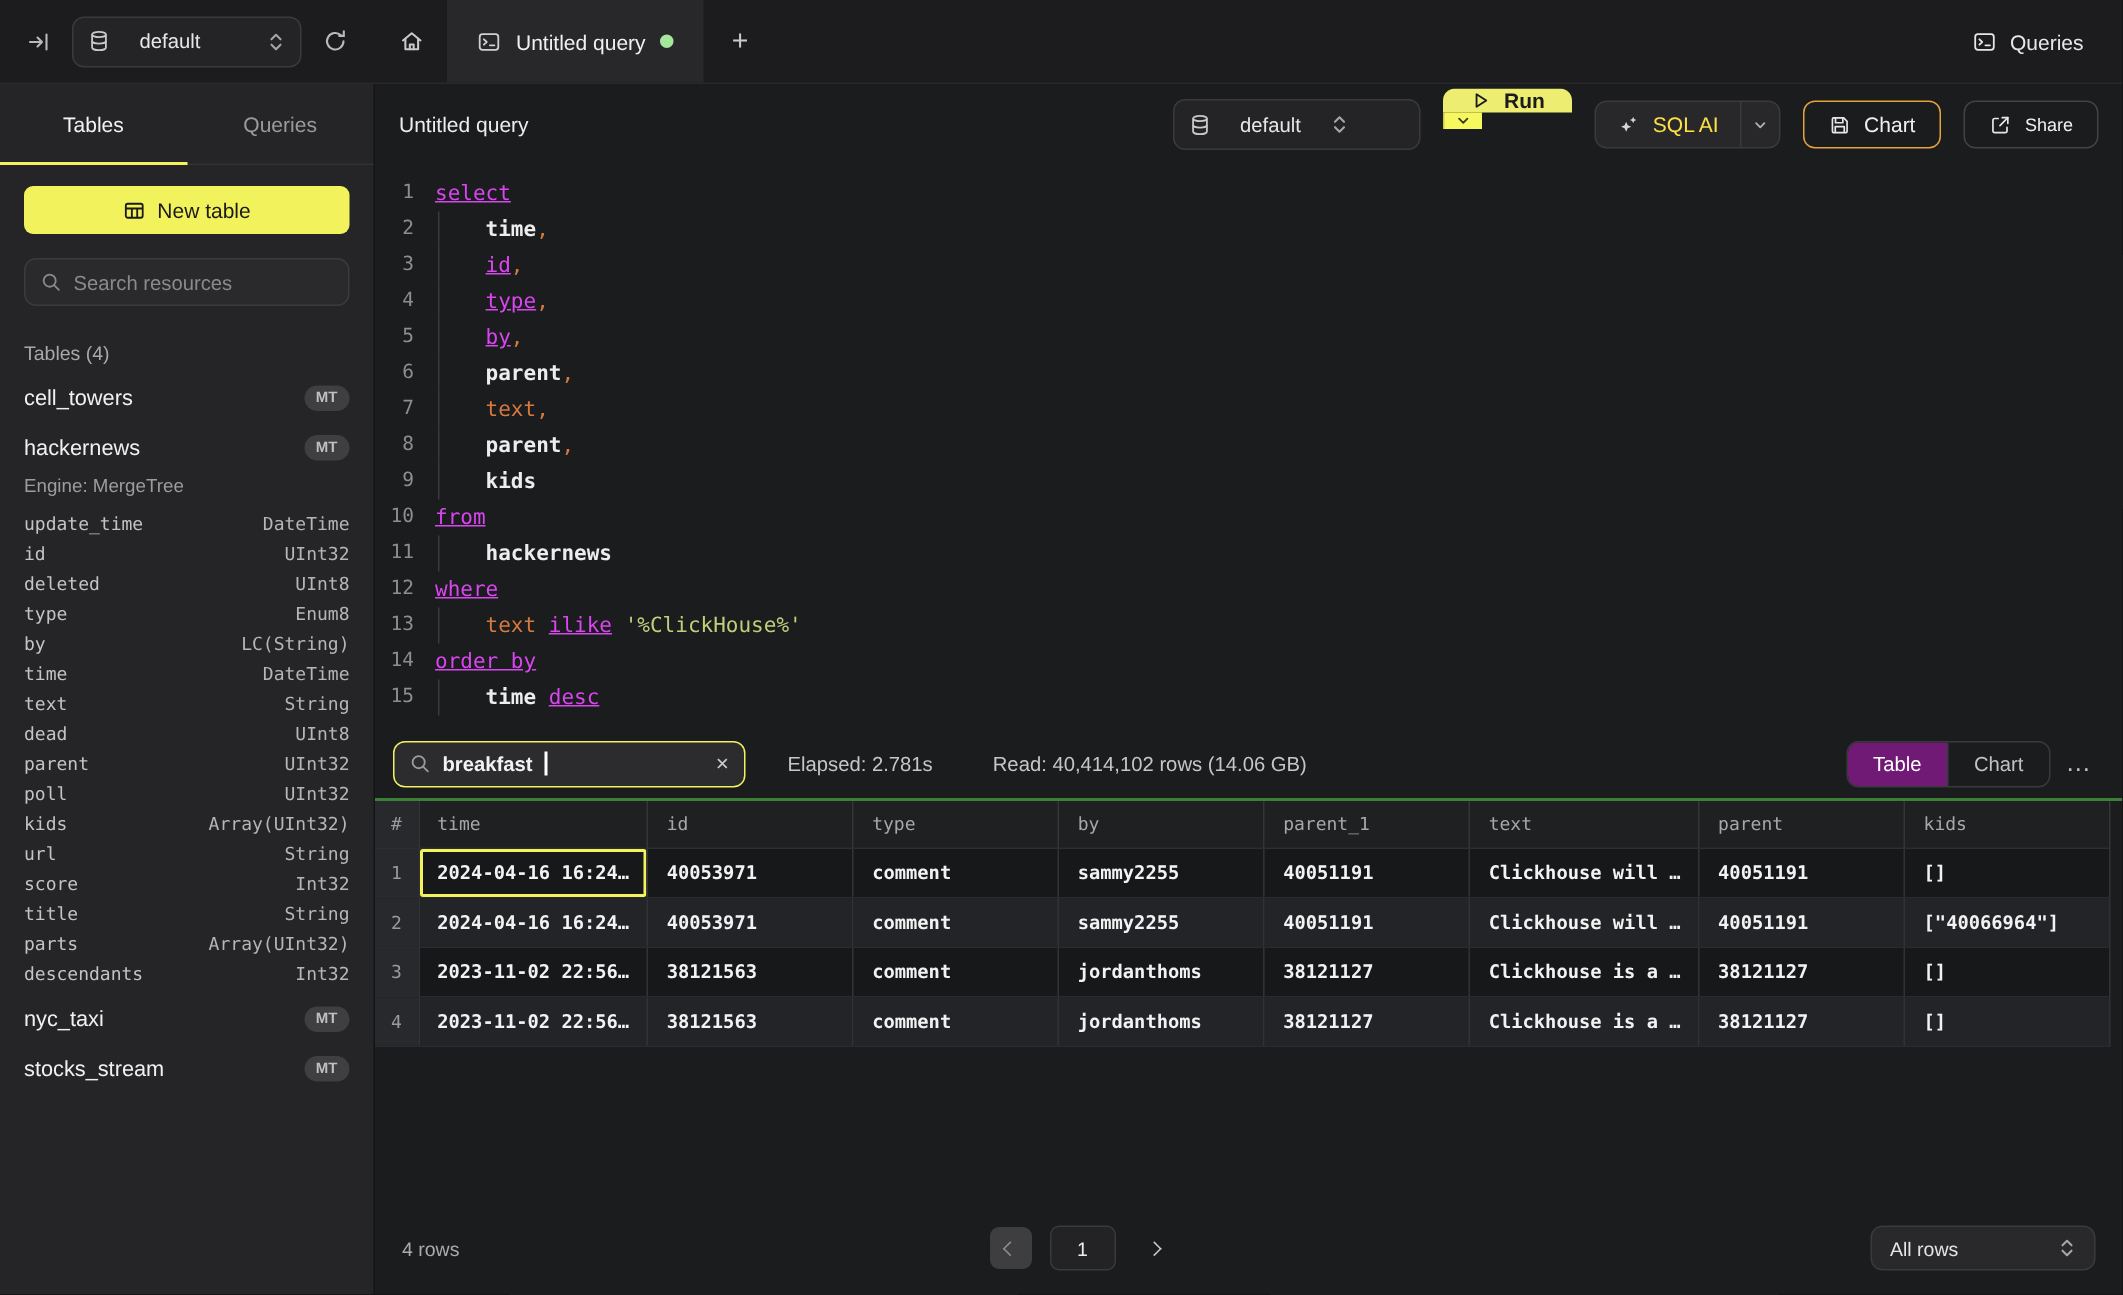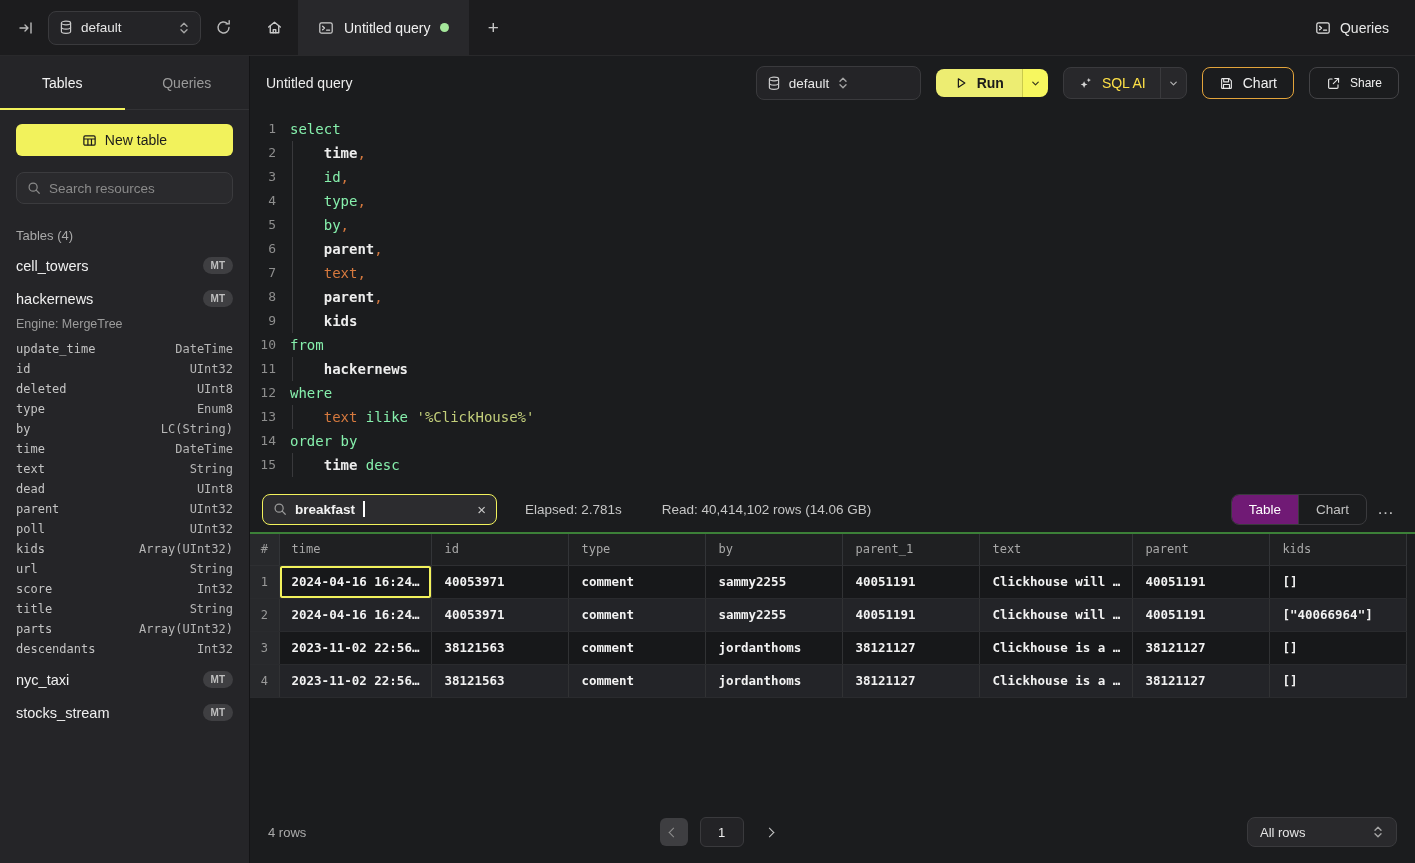--- a/index.html
+++ b/index.html
@@ -7,21 +7,21 @@
   body { font-family:"Liberation Sans", sans-serif; color:#E7E7E7; }
   .app { width:1415px; height:863px; display:flex; flex-direction:column; background:#1B1C1E; overflow:hidden; }
   .mono { font-family:"DejaVu Sans Mono", monospace; }
   svg { display:block; }
   button { background:none; border:none; color:inherit; font:inherit; cursor:pointer; }
 
   
   .topbar { height:56px; display:flex; background:#1C1C1E; border-bottom:1px solid #29292B; flex:none; }
   .topbar-left { width:250px; flex:none; display:flex; align-items:center; gap:10px; padding:0 14px; }
   .icon-btn { color:#B9B9B9; display:flex; align-items:center; justify-content:center; padding:4px; }
-  .select { display:flex; align-items:center; gap:8px; background:#242427; border:1px solid #3A3A3D; border-radius:8px; height:32px; padding:16px 10px; color:#E7E7E7; font-size:13.5px; }
+  .select { display:flex; align-items:center; gap:20px; background:#242427; border:1px solid #3A3A3D; border-radius:8px; height:32px; padding:16px 10px; color:#E7E7E7; font-size:13.5px; }
   .db-select { flex:1; }
   .db-select .lbl { flex:1; text-align:left; }
   .tabstrip { flex:1; display:flex; align-items:stretch; }
   .home-tab { width:48px; display:flex; align-items:center; justify-content:center; color:#C9C9C9; }
   .tab { display:flex; align-items:center; gap:10px; padding:0 20px; background:#28282B; font-size:14px; color:#F0F0F0; cursor:pointer; }
   .tab .t-icon { color:#D0D0D0; }
   .dot { width:9px; height:9px; border-radius:50%; flex:none; }
   .new-tab { width:48px; font-size:19px; color:#C9C9C9; font-weight:400; }
   .flex-spacer { flex:1; }
   .queries-btn { display:flex; align-items:center; gap:9px; margin-right:26px; font-size:14px; color:#E7E7E7; }
@@ -49,37 +49,37 @@
   .engine { font-size:12.5px; color:#9C9C9C; padding:2px 0 8px; }
   .col-row { display:flex; justify-content:space-between; height:20px; align-items:center; font-size:12px; color:#C4C4C4; }
   .col-row .ctype { color:#B6B6B6; }
   .cols { margin-bottom:4px; }
 
   
   .query-header { height:54px; flex:none; display:flex; align-items:center; justify-content:space-between; padding:0 16px; }
   .q-title { font-size:14px; color:#EDEDED; }
   .q-actions { display:flex; align-items:center; gap:15px; }
   .q-db { width:165px; }
-  .run-btn { display:flex; align-items:stretch; border-radius:8px; overflow:hidden; height:28px; }
+  .run-btn { display:flex; align-items:stretch; border-radius:8px; overflow:hidden; height:48px;flex-direction:column; }
   .run-main { background:#EDED72; color:#1B1B1B; display:flex; align-items:center; gap:9px; padding:0 18px; font-size:14px; font-weight:600; }
   .run-chev { background:#F7F75F; width:26px; display:flex; align-items:center; justify-content:center; color:#3A3A1E; border-left:1px solid rgba(0,0,0,.18); }
   .sqlai-btn { display:flex; align-items:stretch; height:32px; background:#28282B; border:1px solid #3A3A3D; border-radius:8px; overflow:hidden; }
   .sqlai-main { display:flex; align-items:center; gap:9px; padding:0 14px; font-size:14px; color:#fde047; }
   .sqlai-chev { width:26px; display:flex; align-items:center; justify-content:center; color:#B0B0B0; border-left:1px solid #3A3A3D; }
   .save-btn { height:32px; display:flex; align-items:center; gap:9px; padding:0 16px; border:1.5px solid var(--amber); border-radius:8px; font-size:14px; color:#F0F0F0; }
   .share-btn { height:32px; display:flex; align-items:center; gap:9px; padding:0 16px; border:1px solid #434346; border-radius:8px; font-size:12px; color:#F0F0F0; }
 
   
   .editor { height:376px; flex:none; padding-top:7px; font-size:14px; line-height:24px; overflow:hidden; }
   .line { display:flex; height:24px; }
   .lnum { width:26px; flex:none; text-align:right; color:#8E8E8E; font-size:13px; font-family:"DejaVu Sans Mono", monospace; margin-right:14px; }
   .lcode { position:relative; white-space:pre; font-family:"DejaVu Sans Mono", monospace; }
   .lcode.indented { padding-left:4ch; }
   .lcode.indented::before { content:""; position:absolute; left:2px; top:0; bottom:0; border-left:1px solid #39393C; }
-  .tok-kw { color:#86efac; }
+  .tok-kw { color:#d946ef;text-decoration:underline; }
   .tok-id { color:#EDEDED; font-weight:700; }
   .tok-or { color:#D6793E; }
   .tok-str { color:#C2CE7A; }
   .tok-pl { color:#D8D8D8; }
 
   
   .results { flex:1; display:flex; flex-direction:column; min-height:0; }
   .results-toolbar { height:46px; flex:none; display:flex; align-items:center; padding:0 12px; }
   .result-search { width:235px; height:31px; flex:none; display:flex; align-items:center; gap:8px; background:#2C2C2F; border:1.5px solid var(--yellow); border-radius:8px; padding:0 10px; color:#9A9A9A; }
   .rs-text { color:#F2F2F2; font-size:13.5px;font-weight:bold; }

